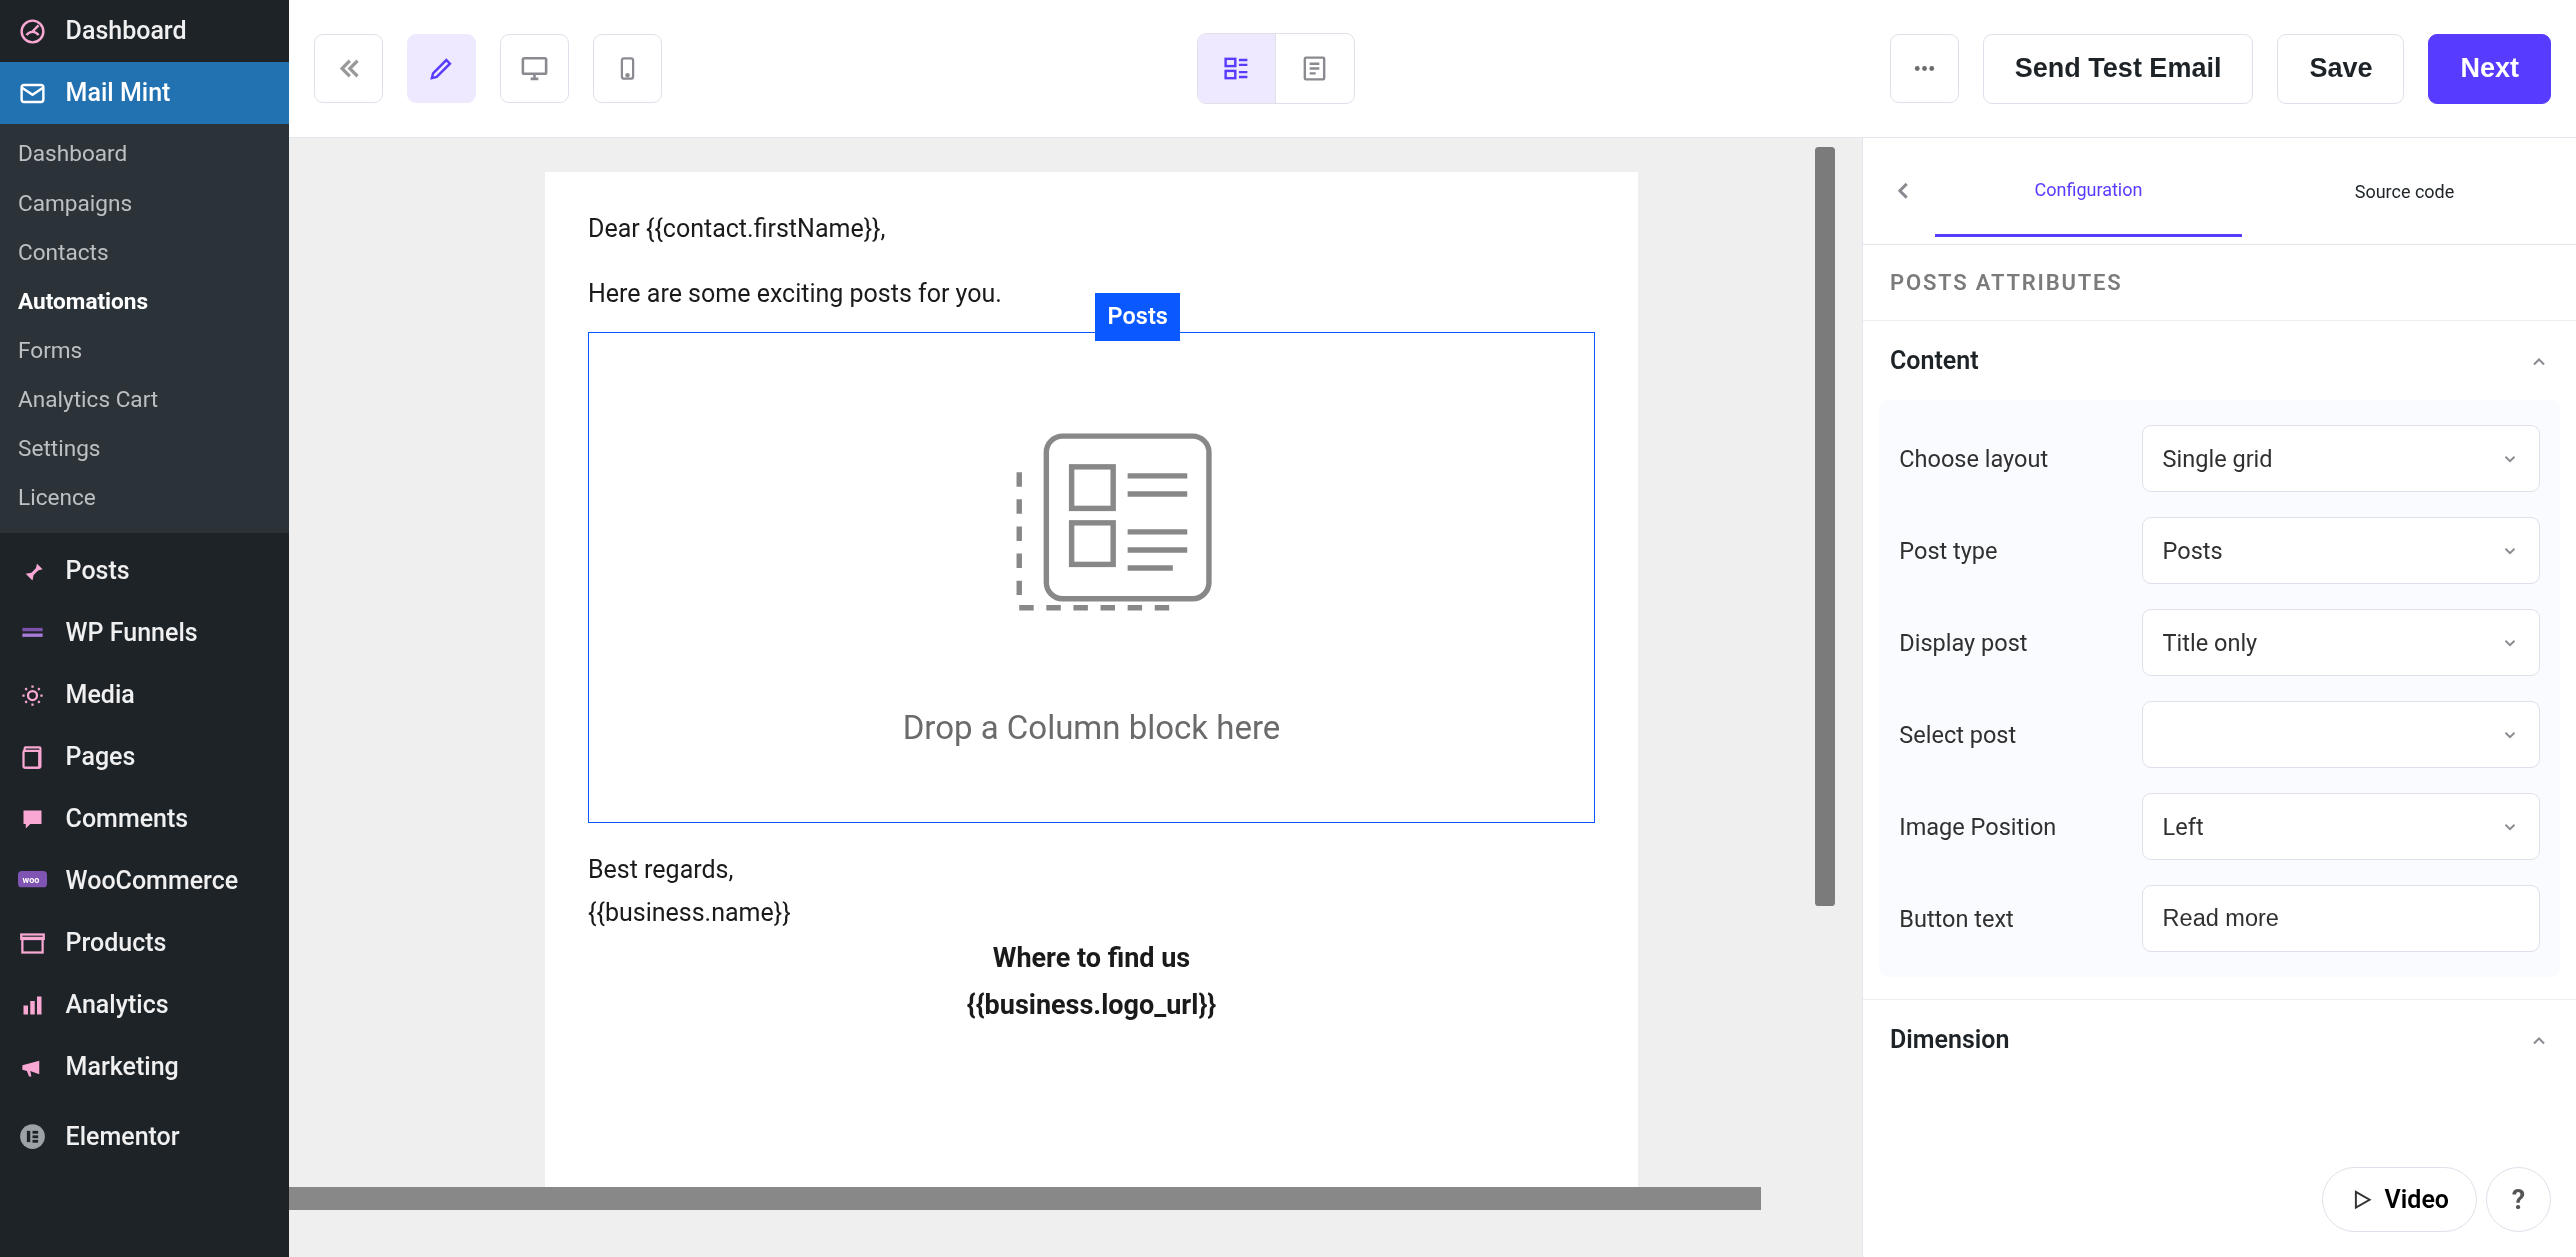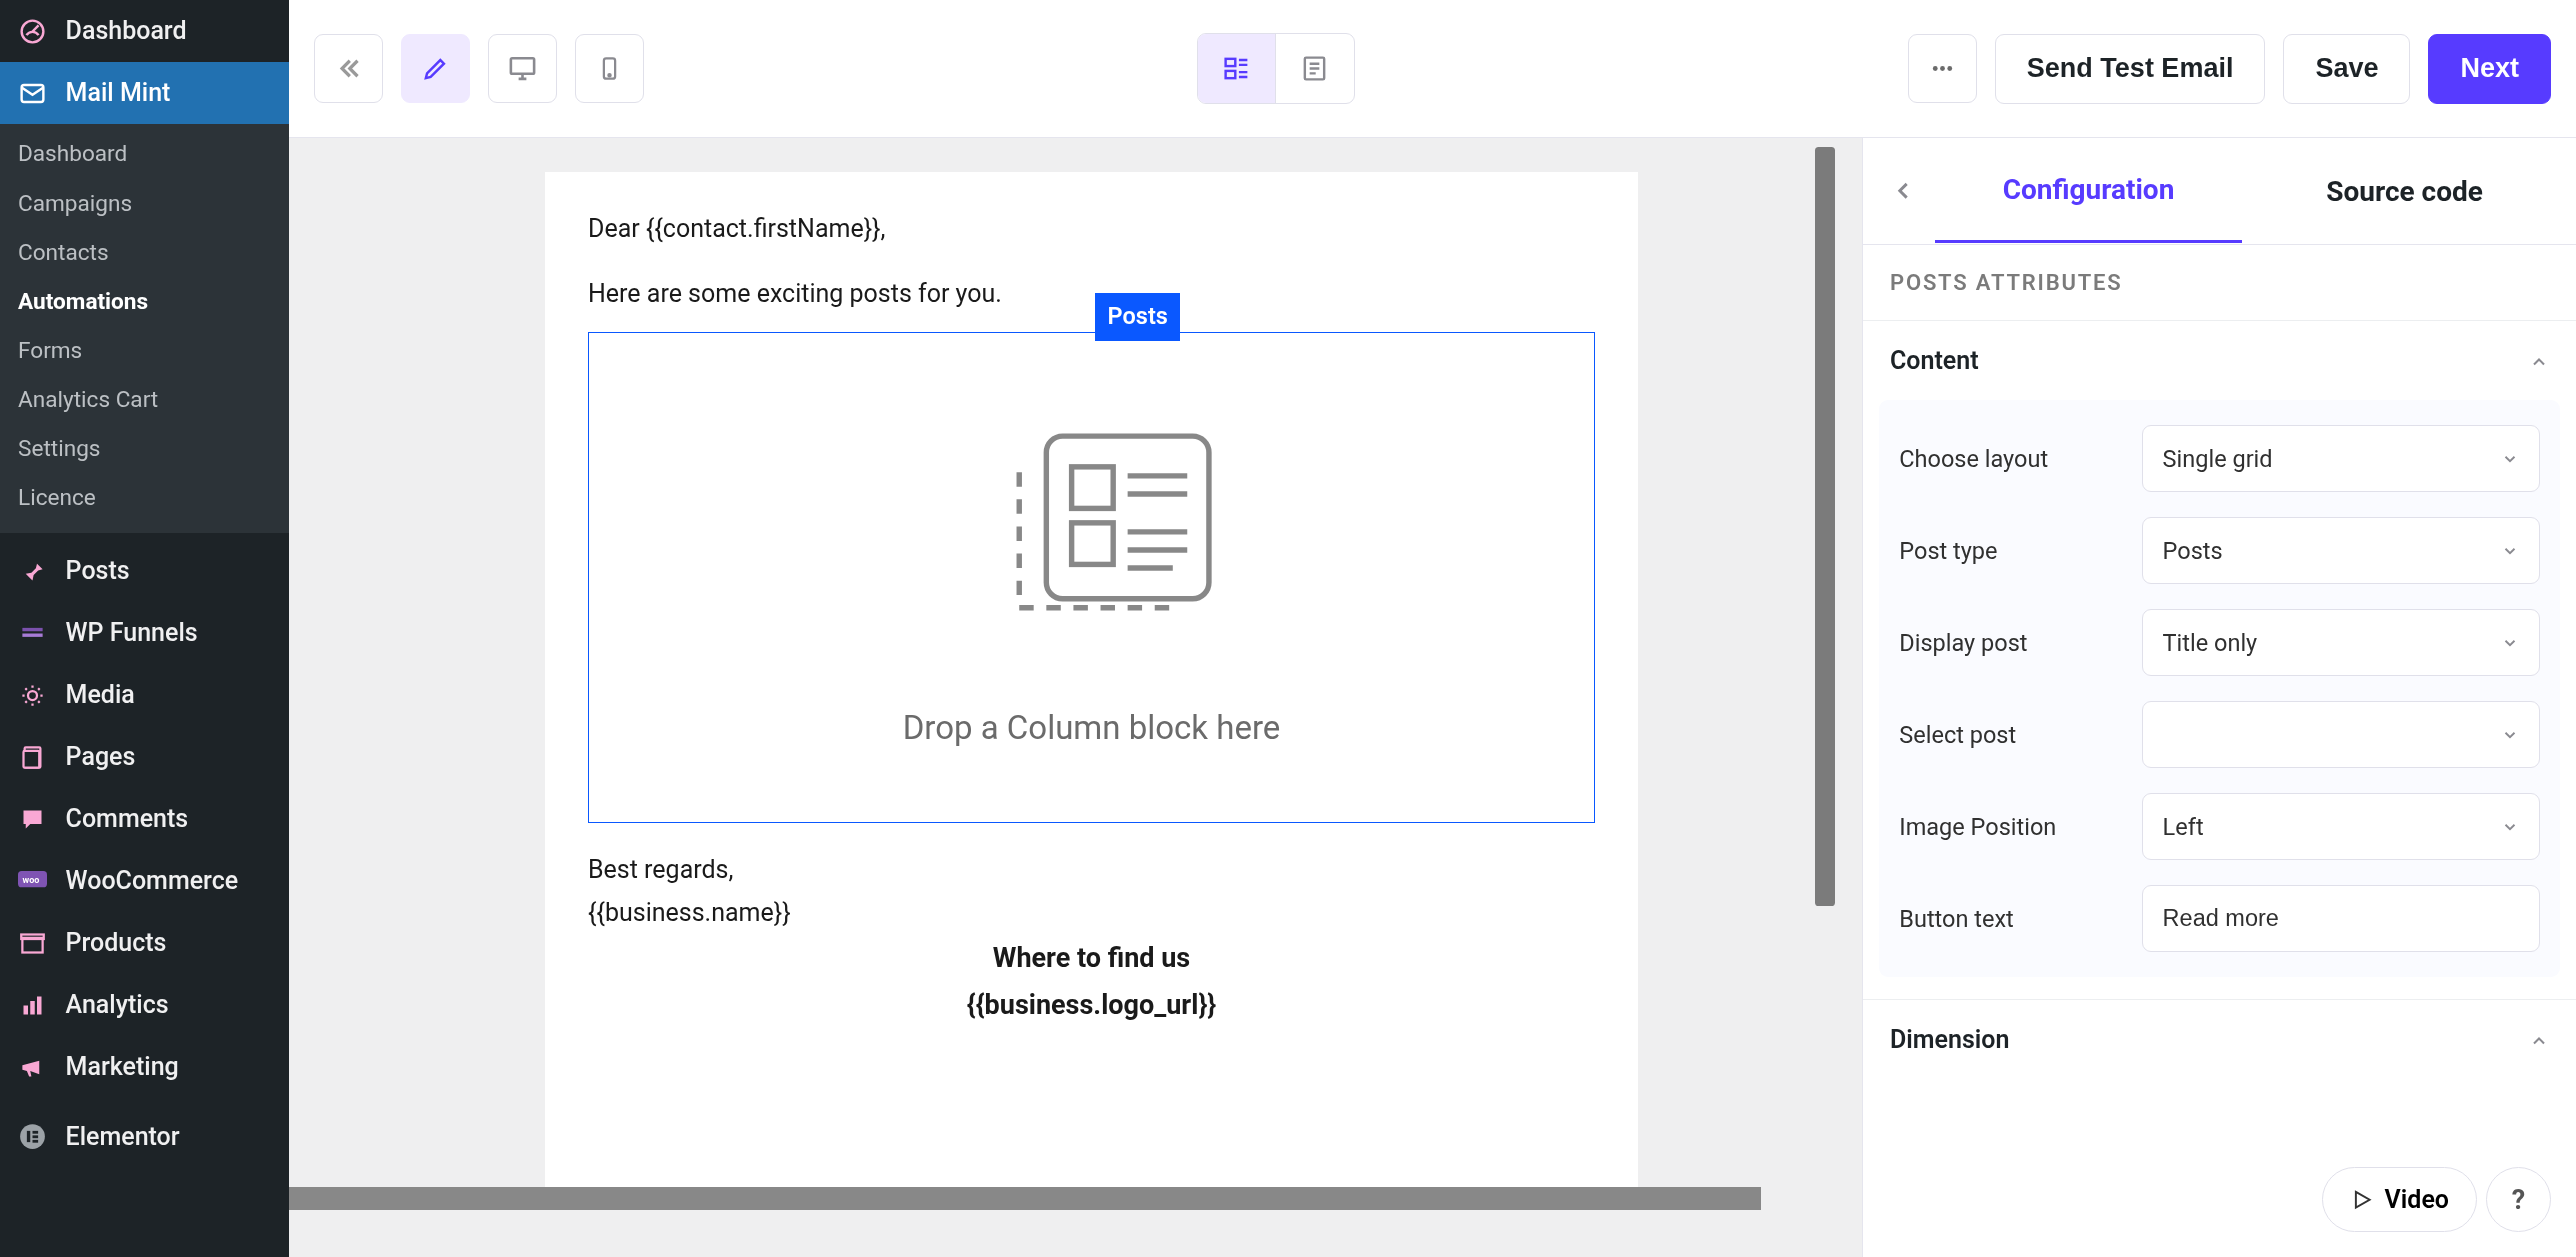--- a/index.html
+++ b/index.html
@@ -13,21 +13,21 @@
   .wp-item.active-blue { background: #2271b1; color: #fff; }
   .wp-item.active-blue .icn { color: #fff; }
   .wp-sub { background: #2c3338; padding: 5.4px 0 11px; display: flex; flex-direction: column; }
   .wp-sub-item { padding: 11px 18px; font-size: 22.6px; color: #bcc0c4; cursor: pointer; }
   .wp-sub-item.selected { color: #fff; font-weight: 700; }
   .wp-sep { height: 7.2px; background: #1d2327; }
 
   
   .main { flex: 1; display: flex; flex-direction: column; background: #fff; position: relative; }
 
-  .topbar { height: 138px; border-bottom: 0.9px solid #e5e5ee; display: flex; align-items: center; padding: 0 25px; gap: 18px; background: #fff; }
+  .topbar { height: 138px; border-bottom: 0.9px solid #e5e5ee; display: flex; align-items: center; padding: 0 25px; gap: 24px; background: #fff; }
   .topbar .spacer { flex: 1; }
   .tb-btn { height: 69px; min-width: 69px; border: 0.9px solid #e0e0ea; border-radius: 9px; background: #fff; display: flex; align-items: center; justify-content: center; color: #6b6b6b; cursor: pointer; }
   .tb-btn.on { background: #efe9ff; color: #573BFF; border-color: #efe9ff; }
   .tb-group { display: flex; border: 0.9px solid #e0e0ea; border-radius: 9px; overflow: hidden; }
   .tb-group .tb-seg { height: 69px; width: 78px; display: flex; align-items: center; justify-content: center; border-right: 0.9px solid #e0e0ea; cursor: pointer; }
   .tb-group .tb-seg:last-child { border-right: none; }
   .tb-group .tb-seg.on { background: #efe9ff; color: #573BFF; }
   .tb-text-btn { height: 70px; padding: 0 31px; border: 0.9px solid #e0e0ea; border-radius: 9px; background: #fff; font-size: 27px; font-weight: 600; color: #1d2327; cursor: pointer; display: flex; align-items: center; }
   .tb-primary { background: #573BFF; color: #fff; border-color: #573BFF; }
 
@@ -50,21 +50,21 @@
   .where-find { text-align: center; font-weight: 700; margin-top: 78px; font-size: 27px;}
   .logo-url   { text-align: center; font-weight: 700; font-size: 27px; margin-top: 3.6px;}
 
   .h-scroll { position: absolute; left: 0; right: 101px; bottom: 47px; height: 23.5px; background: #888888; }
   .canvas-v-scroll { position: absolute; right: 27px; top: 9px; width: 20px; height: 759px; background: #7b7b7b; border-radius: 3.6px; }
 
   
   .inspector { width: 714px; border-left: 0.9px solid #e5e5ee; background: #fff; display: flex; flex-direction: column; position: relative; }
   .ins-tabs { height: 107px; display: flex; align-items: center; border-bottom: 0.9px solid #e5e5ee; padding: 0 18px; gap: 9px; }
   .ins-back { width: 45px; height: 45px; display:flex;align-items:center;justify-content:center;color:#8a8a90; cursor:pointer;}
-  .ins-tab { flex:1; text-align:center; font-size: 28px; font-weight: 700; color:#1d2327; padding: 34px 0; cursor:pointer; }
+  .ins-tab { flex:1; text-align:center; font-size: 18px; font-weight: 400; color:#1d2327; padding: 34px 0; cursor:pointer; }
   .ins-tab.active { color: #573BFF; border-bottom: 3.6px solid #573BFF; }
   .ins-subhead { padding: 25px 27px; font-size: 22px; letter-spacing: 1.8px; color:#7b7b7b; font-weight:600; }
   .ins-section { border-top: 0.9px solid #eceef0; }
   .ins-section-head { display:flex; align-items:center; justify-content:space-between; padding: 25px 27px; font-size: 25px; font-weight:600; color:#1d2327; cursor:pointer;}
   .ins-section-body { background:#fafbff; margin: 0 16.3px 22px; border-radius: 9px; padding: 25px 20px; display:flex; flex-direction:column; gap: 25px; }
   .field-row { display:flex; align-items:center; gap: 16.3px; }
   .field-row label { width: 226px; font-size: 23.5px; color:#303030; }
   .select { flex:1; height: 67px; border: 0.9px solid #e0e0ea; border-radius: 9px; background:#fff; padding: 0 20px; font-size: 23.5px; color:#303030; display:flex; align-items:center; justify-content:space-between; cursor:pointer; }
   .textin { flex:1; height: 67px; border: 0.9px solid #e0e0ea; border-radius: 9px; background:#fff; padding: 0 20px; font-size: 23.5px; color:#303030; }
 

